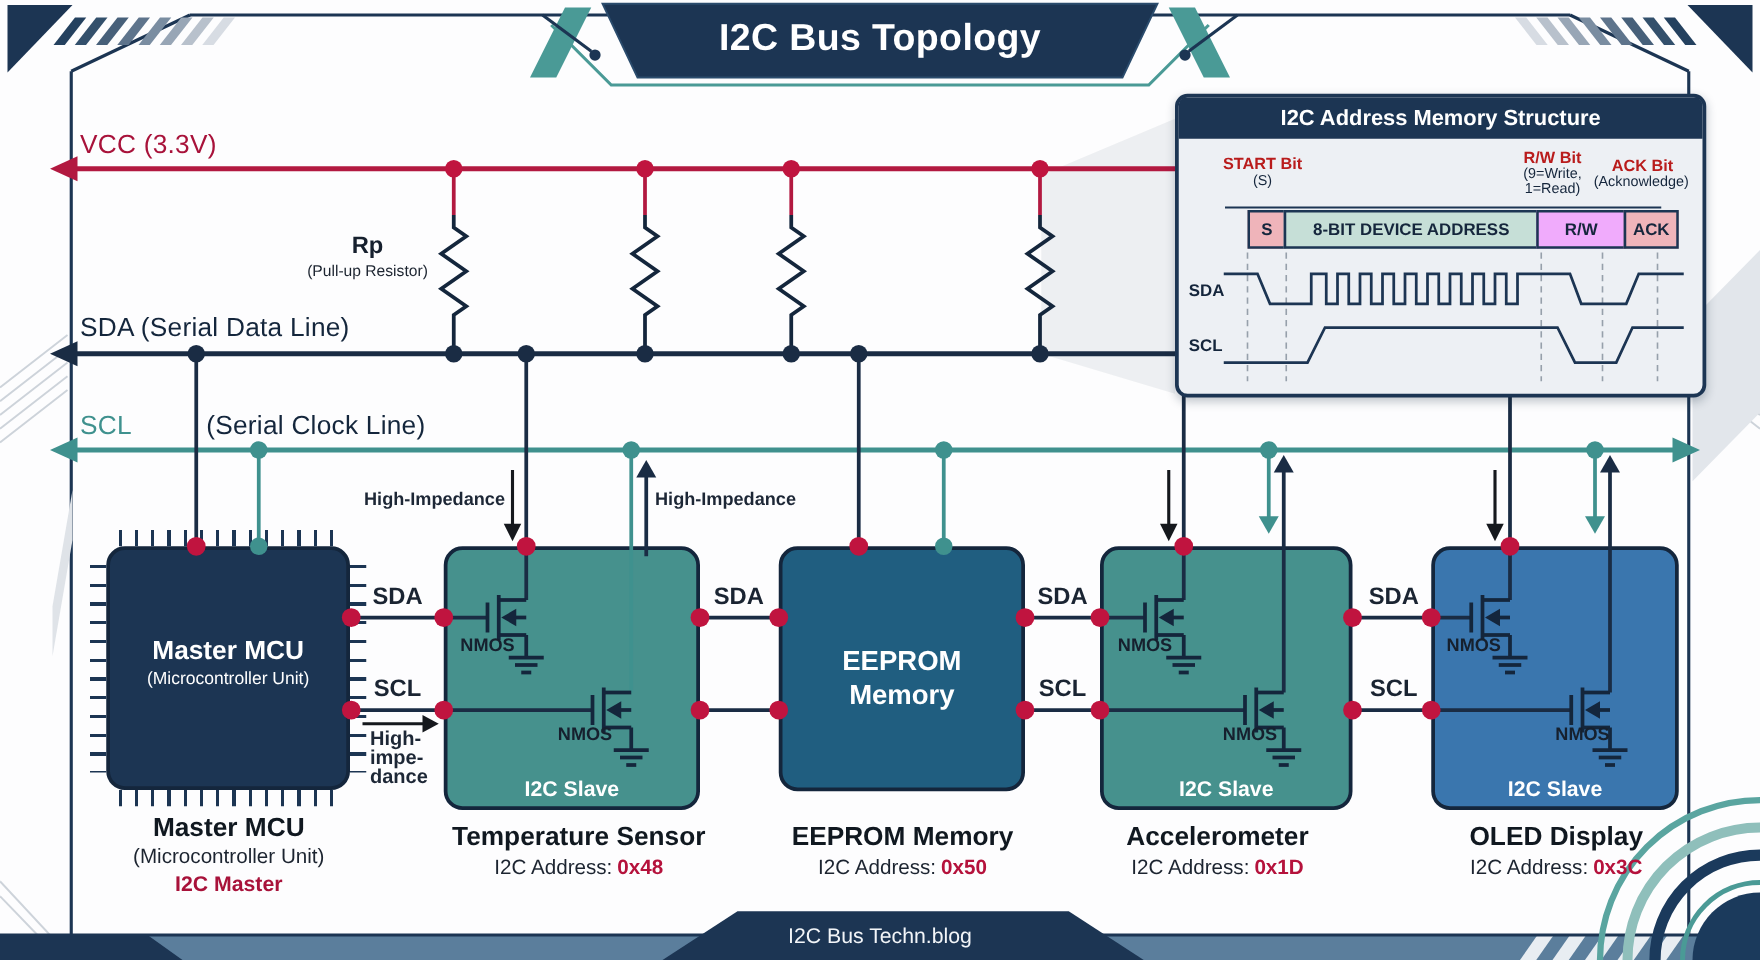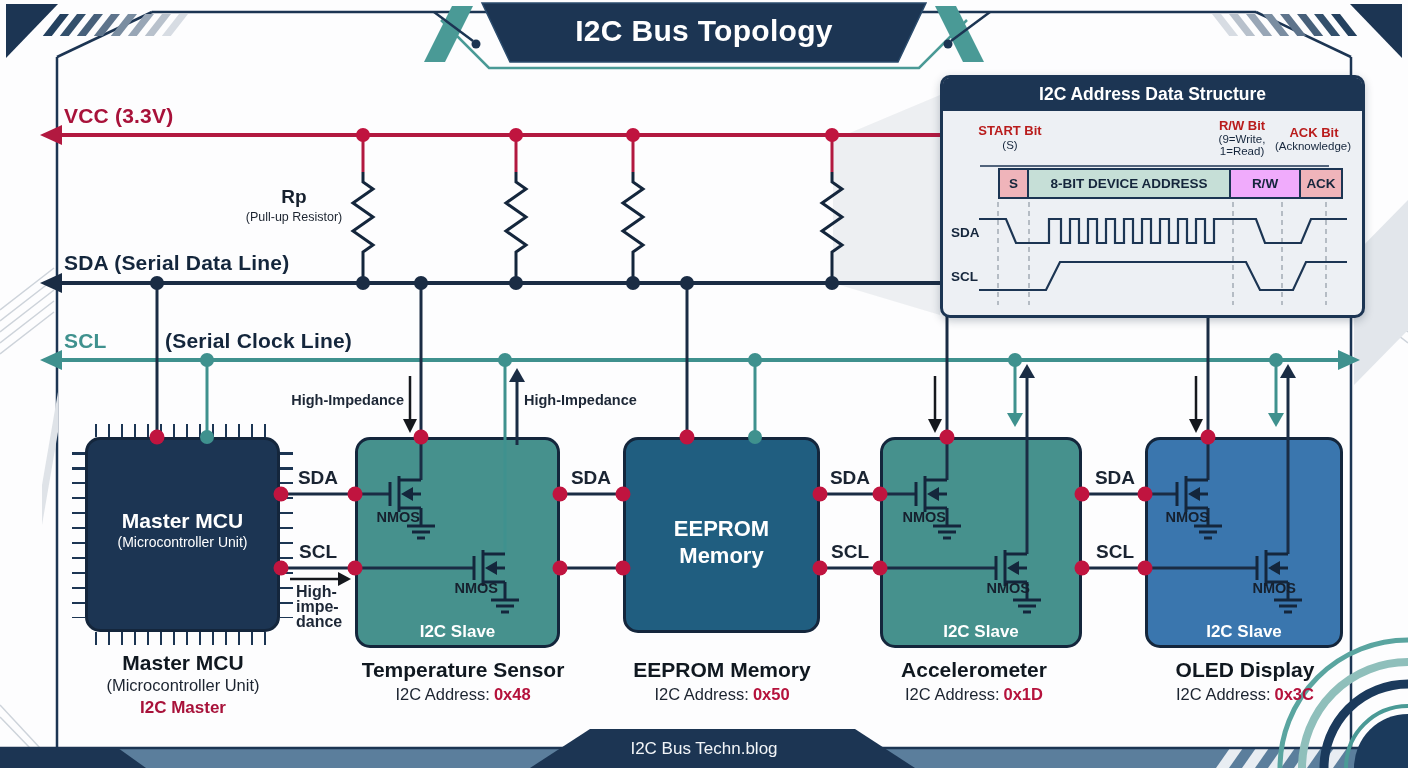--- a/index.html
+++ b/index.html
@@ -26,23 +26,23 @@
   .blocksub{font-size:14px;line-height:18px;}
   .slavetag{position:absolute;z-index:4;text-align:center;color:#ffffff;font-size:17px;font-weight:bold;}
 
   .caption{position:absolute;z-index:4;text-align:center;}
   .cap-name{font-size:21px;font-weight:bold;color:#101820;line-height:24px;}
   .cap-sub{font-size:16.5px;color:#1c2430;line-height:21px;}
   .cap-role{font-size:17px;font-weight:bold;color:#a8123a;line-height:22px;margin-top:1px;}
   .cap-addr{font-size:16.5px;color:#1c2430;line-height:22px;margin-top:1px;}
   .cap-addr .addr{font-weight:bold;color:#b5123c;margin-left:4px;}
 
-  .buslabel{position:absolute;z-index:4;font-size:21px;font-weight:700;letter-spacing:.2px;}
+  .buslabel{position:absolute;z-index:4;font-size:21px;font-weight:400;letter-spacing:.2px;}
   .wirelabel{position:absolute;z-index:4;width:60px;text-align:center;font-size:19px;font-weight:bold;color:#1a2432;}
-  .nmoslabel{position:absolute;z-index:4;width:60px;text-align:right;font-size:14.5px;font-weight:bold;color:#16202e;}
+  .nmoslabel{position:absolute;z-index:4;width:60px;text-align:center;font-size:14.5px;font-weight:bold;color:#16202e;}
   .hz{position:absolute;z-index:4;font-size:14.5px;font-weight:600;color:#1d2736;}
 
   
   #inset{position:absolute;left:940px;top:75px;width:425px;height:243px;z-index:5;
          background:#edf0f4;border:3px solid #1c3553;border-radius:10px;box-sizing:border-box;
          box-shadow:0 3px 8px rgba(20,40,60,.25);}
   #inset .hdr{position:absolute;left:0;top:0;width:100%;height:33px;background:#1c3553;
               border-radius:6px 6px 0 0;color:#fff;font-size:17.5px;font-weight:bold;
               text-align:center;line-height:33px;}
   #inset .lbl{position:absolute;text-align:center;color:#b91c1c;font-weight:bold;font-size:13px;line-height:14px;}
@@ -372,21 +372,21 @@
   <div class="caption" style="left:846px;top:658px;width:256px;">
     <div class="cap-name">Accelerometer</div>
     <div class="cap-addr"><span>I2C Address:</span><span class="addr">0x1D</span></div>
   </div>
   <div class="caption" style="left:1117px;top:658px;width:256px;">
     <div class="cap-name">OLED Display</div>
     <div class="cap-addr"><span>I2C Address:</span><span class="addr">0x3C</span></div>
   </div>
 
   <div id="inset">
-    <div class="hdr">I2C Address Data Structure</div>
+    <div class="hdr">I2C Address Memory Structure</div>
     <div class="lbl" style="left:27px;top:46px;width:80px;">START Bit</div>
     <div class="sub" style="left:27px;top:61px;width:80px;">(S)</div>
     <div class="lbl" style="left:259px;top:41px;width:80px;">R/W Bit</div>
     <div class="sub" style="left:259px;top:55px;width:80px;">(9=Write,</div>
     <div class="sub" style="left:259px;top:67px;width:80px;">1=Read)</div>
     <div class="lbl" style="left:331px;top:48px;width:80px;">ACK Bit</div>
     <div class="sub" style="left:320px;top:62px;width:100px;">(Acknowledge)</div>
     <div class="boxes">
       <div class="bx" style="width:31px;background:#efb4ba;">S</div>
       <div class="bx" style="width:204px;background:#c6dfd7;">8-BIT DEVICE ADDRESS</div>

